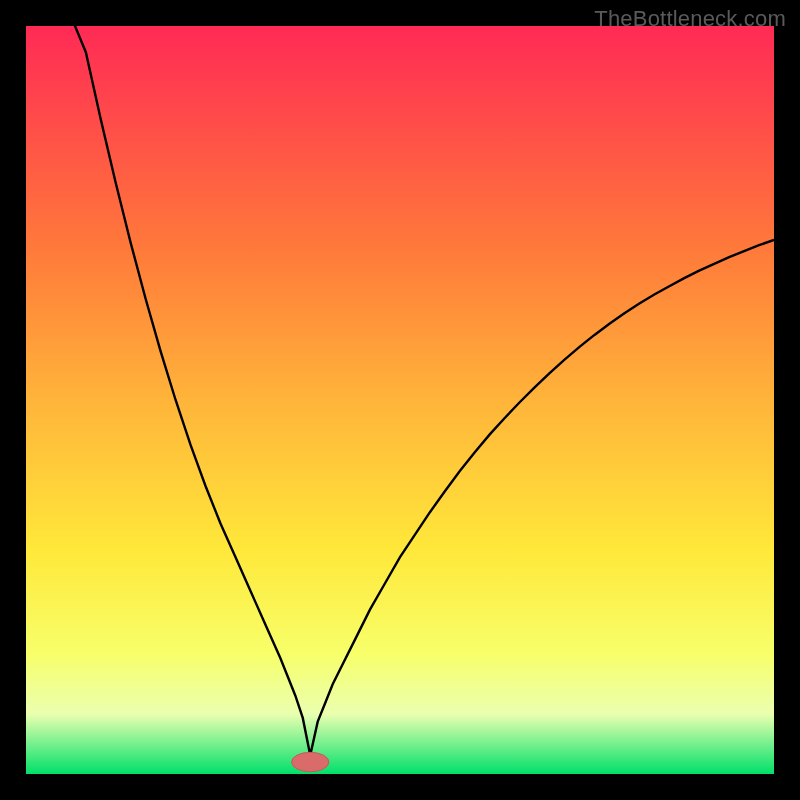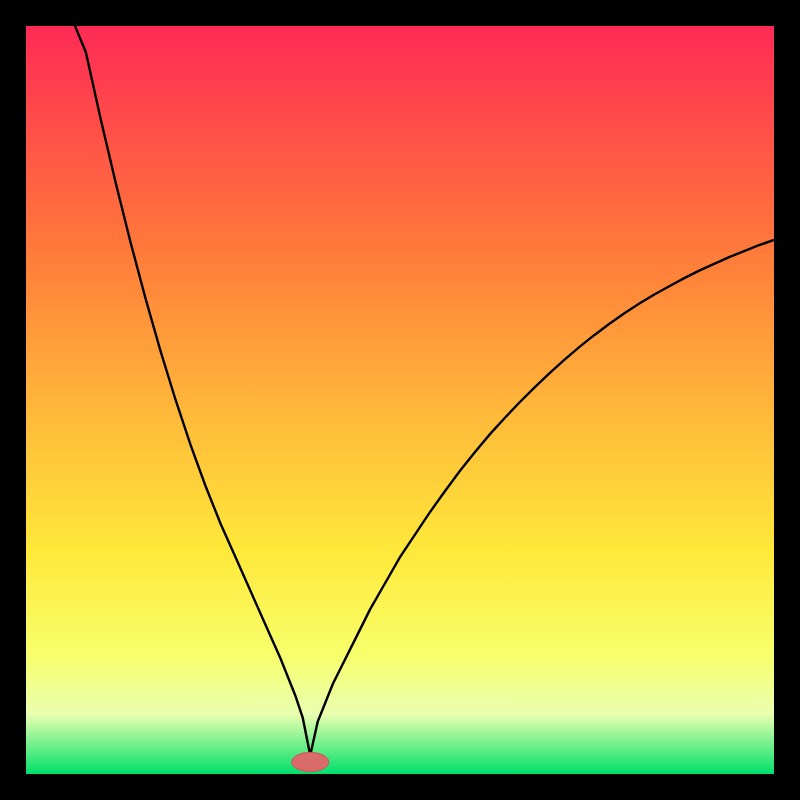--- a/index.html
+++ b/index.html
@@ -54,13 +54,14 @@
             <stop offset="84%" stop-color="#f7ff6a"></stop>
             <stop offset="92%" stop-color="#eaffb0"></stop>
             <stop offset="100%" stop-color="#00e06a"></stop>
           </linearGradient>
       </defs>
       <rect x="0" y="0" width="748" height="748" fill="url(#bgGrad)"></rect>
       <path id="curvePath" fill="none" stroke-width="2.4" d="M0.00 -10.00 L14.96 -10.00 L29.92 -10.00 L44.88 -10.00 L59.84 26.18 L74.80 93.50 L89.76 157.08 L104.72 216.92 L119.68 273.02 L134.64 325.38 L149.60 374.00 L164.56 418.88 L179.52 460.02 L194.48 497.42 L209.44 531.08 L224.40 564.74 L239.36 598.40 L254.32 632.06 L261.80 650.76 L269.28 669.46 L276.76 691.90 L284.24 729.30 L291.72 695.64 L299.20 676.94 L306.68 658.24 L314.16 643.28 L329.12 613.36 L344.08 583.44 L359.04 557.26 L374.00 531.08 L388.96 508.64 L403.92 486.20 L418.88 465.26 L433.84 445.06 L448.80 426.36 L463.76 408.41 L478.72 391.95 L493.68 376.24 L508.64 361.28 L523.60 347.07 L538.56 333.61 L553.52 320.89 L568.48 308.92 L583.44 297.70 L598.40 287.23 L613.36 277.51 L628.32 268.53 L643.28 260.30 L658.24 252.08 L673.20 244.60 L688.16 237.86 L703.12 231.13 L718.08 225.15 L733.04 219.16 L748.00 213.93 " stroke="#000000"></path>
       <ellipse id="minMarker" cx="284.24" cy="736.032" rx="18.7" ry="9.724" fill="#d96b6b" stroke="#c75a5a" stroke-width="1"></ellipse>
     </svg>
   </div>
+  <div class="watermark">TheBottleneck.com</div>
 </div>
 
 </body></html>

